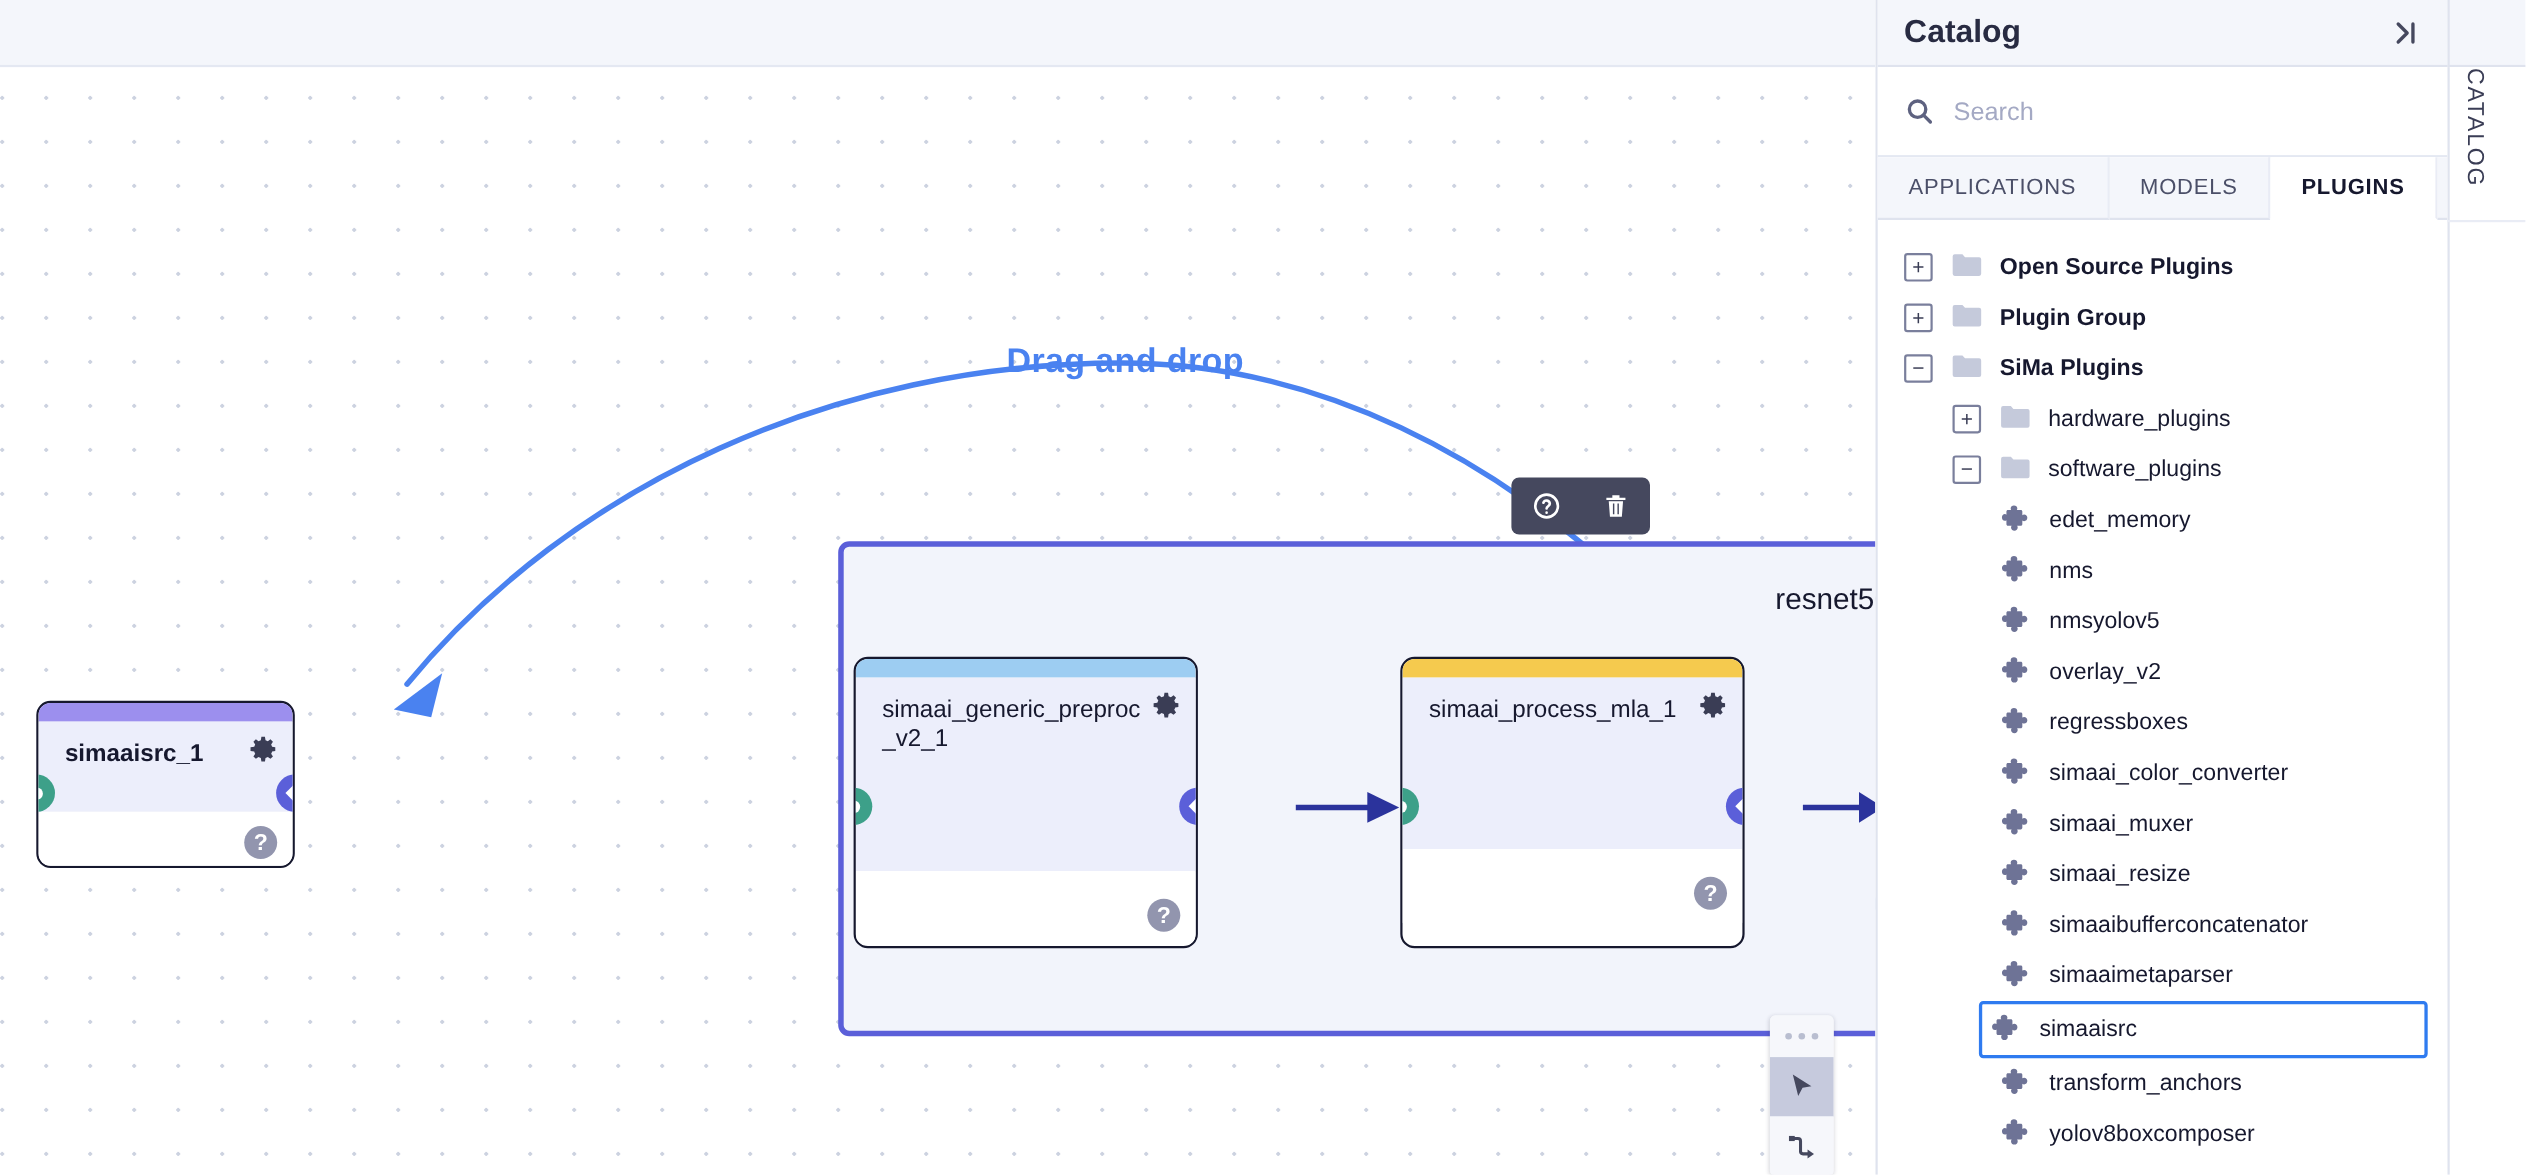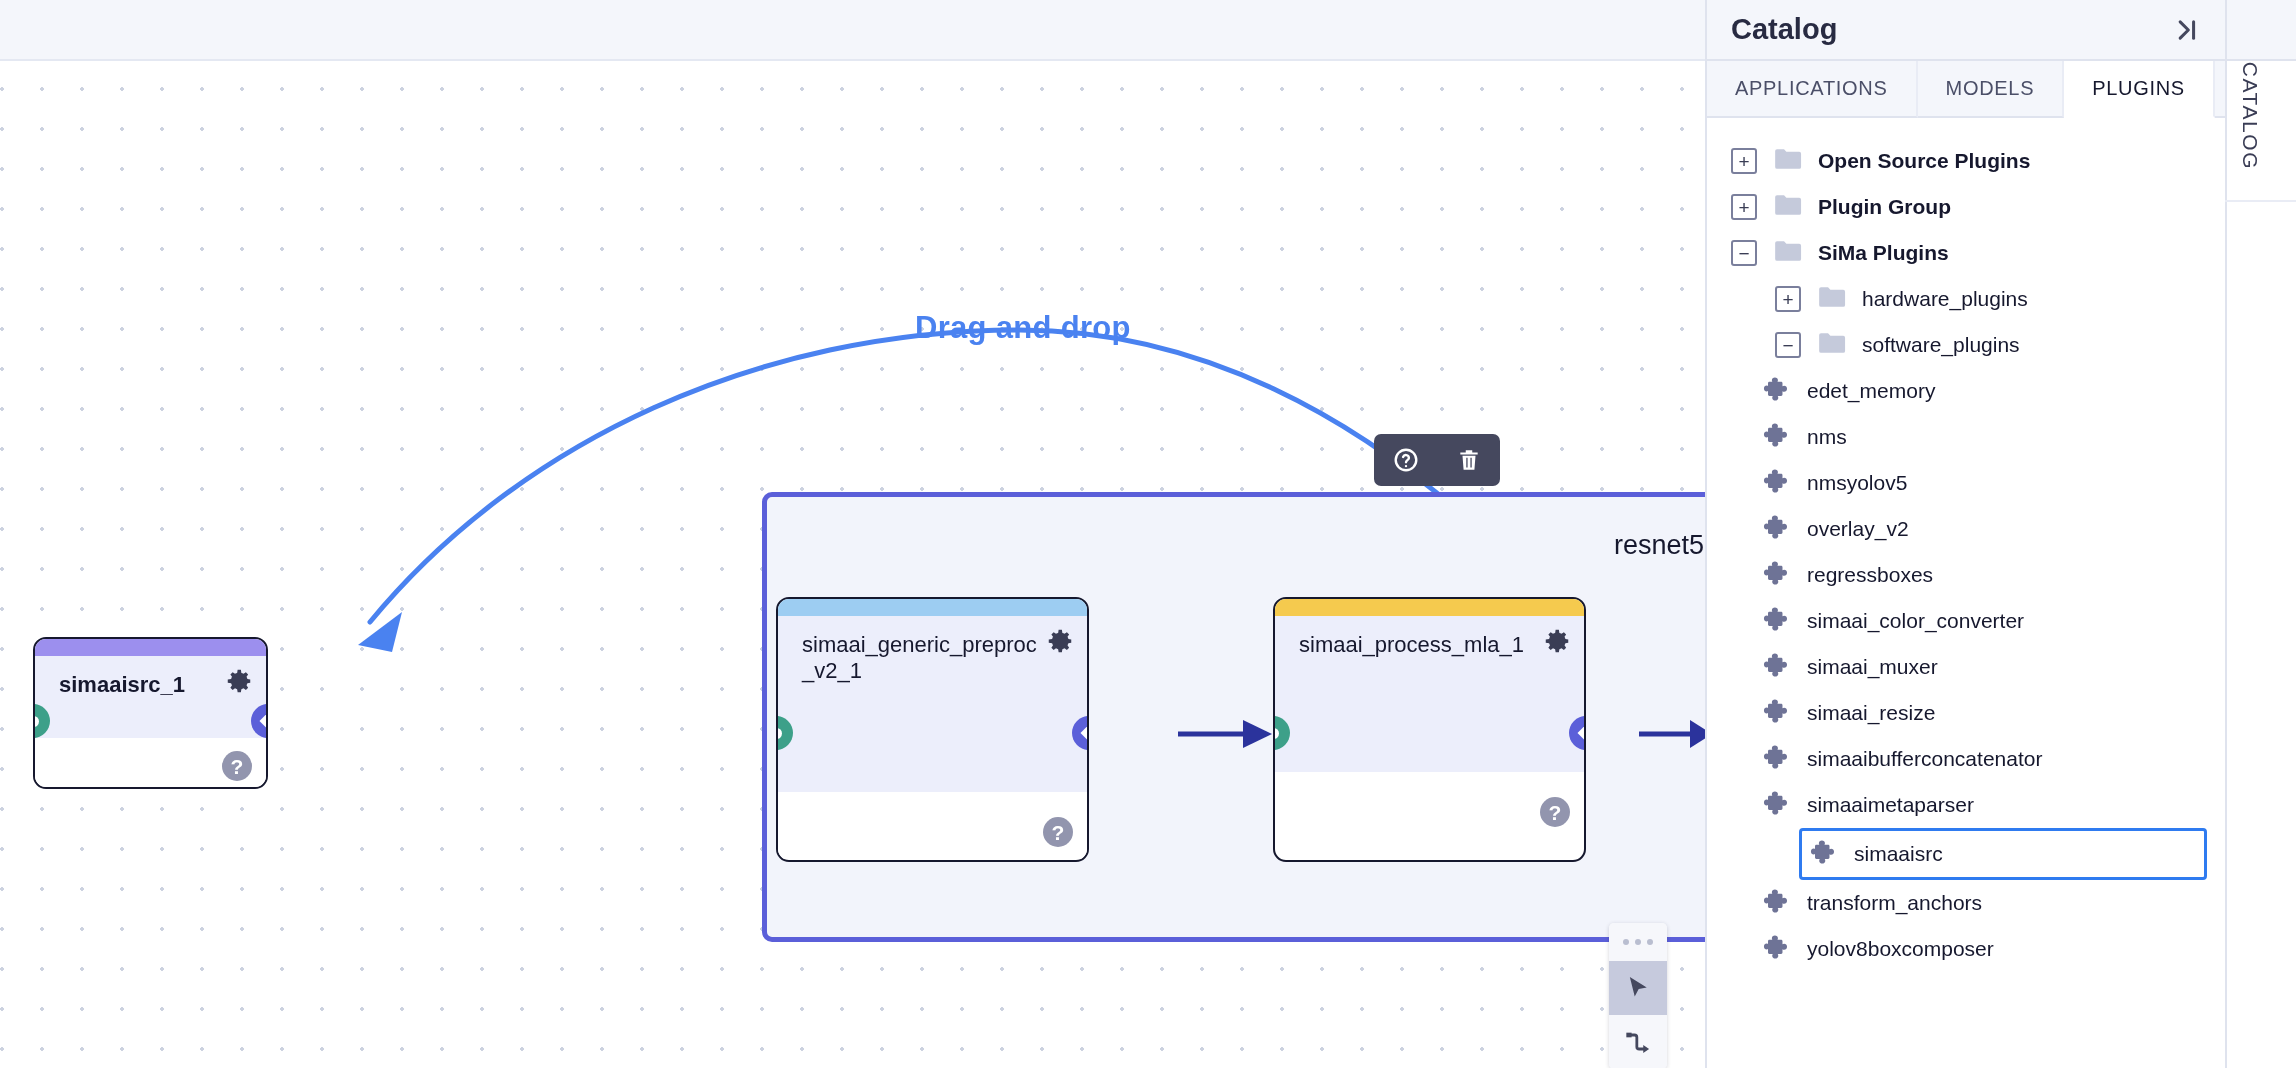--- a/index.html
+++ b/index.html
@@ -177,34 +177,34 @@
     padding: 0 28px;
     font-size: 20px; letter-spacing: .7px;
     color: #4b4f68;
     background: #f4f6fb;
     border-bottom: 2px solid #dfe3ee;
     border-right: 2px solid #e9ecf5;
   }
   .tab.active {
     background: #ffffff;
     color: #16182e;
-    font-weight: normal;
+    font-weight: bold;
     border-bottom: 2px solid #ffffff;
   }
   .tab-filler { flex: 1; background: #f4f6fb; border-bottom: 2px solid #dfe3ee; }
 
   #tree { padding-top: 20px; position: relative; }
   .tree-row {
     display: flex; align-items: center;
     height: 46px;
     padding-left: 24px;
     position: relative;
   }
   .tree-row.indent1 { padding-left: 68px; }
-  .tree-row.indent2 { padding-left: 56px; }
+  .tree-row.indent2 { padding-left: 112px; }
   .toggle {
     width: 26px; height: 26px;
     border: 2px solid #7a7f9c;
     border-radius: 3px;
     display: flex; align-items: center; justify-content: center;
     flex: 0 0 auto;
     color: #3a3d55;
     font-size: 19px; line-height: 1;
   }
   .folder-icon { margin-left: 17px; flex: 0 0 auto; }
@@ -368,20 +368,27 @@
     <div id="catalog-header">
       <div id="catalog-title">Catalog</div>
       <div id="collapse-btn">
         <svg width="28" height="28" viewBox="0 0 24 24" fill="none" stroke="#45485e" stroke-width="2.6" stroke-linecap="round" stroke-linejoin="round">
           <polyline points="7,5 14,12 7,19"></polyline>
           <line x1="18.5" y1="5" x2="18.5" y2="19"></line>
         </svg>
       </div>
     </div>
 
+    <div id="search-row">
+      <svg width="28" height="28" viewBox="0 0 24 24" fill="none" stroke="#5e6280" stroke-width="2.6">
+        <circle cx="10.5" cy="10.5" r="6.4"></circle>
+        <line x1="15.3" y1="15.3" x2="20.5" y2="20.5" stroke-linecap="round"></line>
+      </svg>
+      <input id="search-input" type="text" placeholder="Search" style="">
+    </div>
 
     <div id="tabs">
       <div class="tab">APPLICATIONS</div>
       <div class="tab">MODELS</div>
       <div class="tab active">PLUGINS</div>
       <div class="tab-filler"></div>
     </div>
 
     <div id="tree">
         <div class="tree-row">

